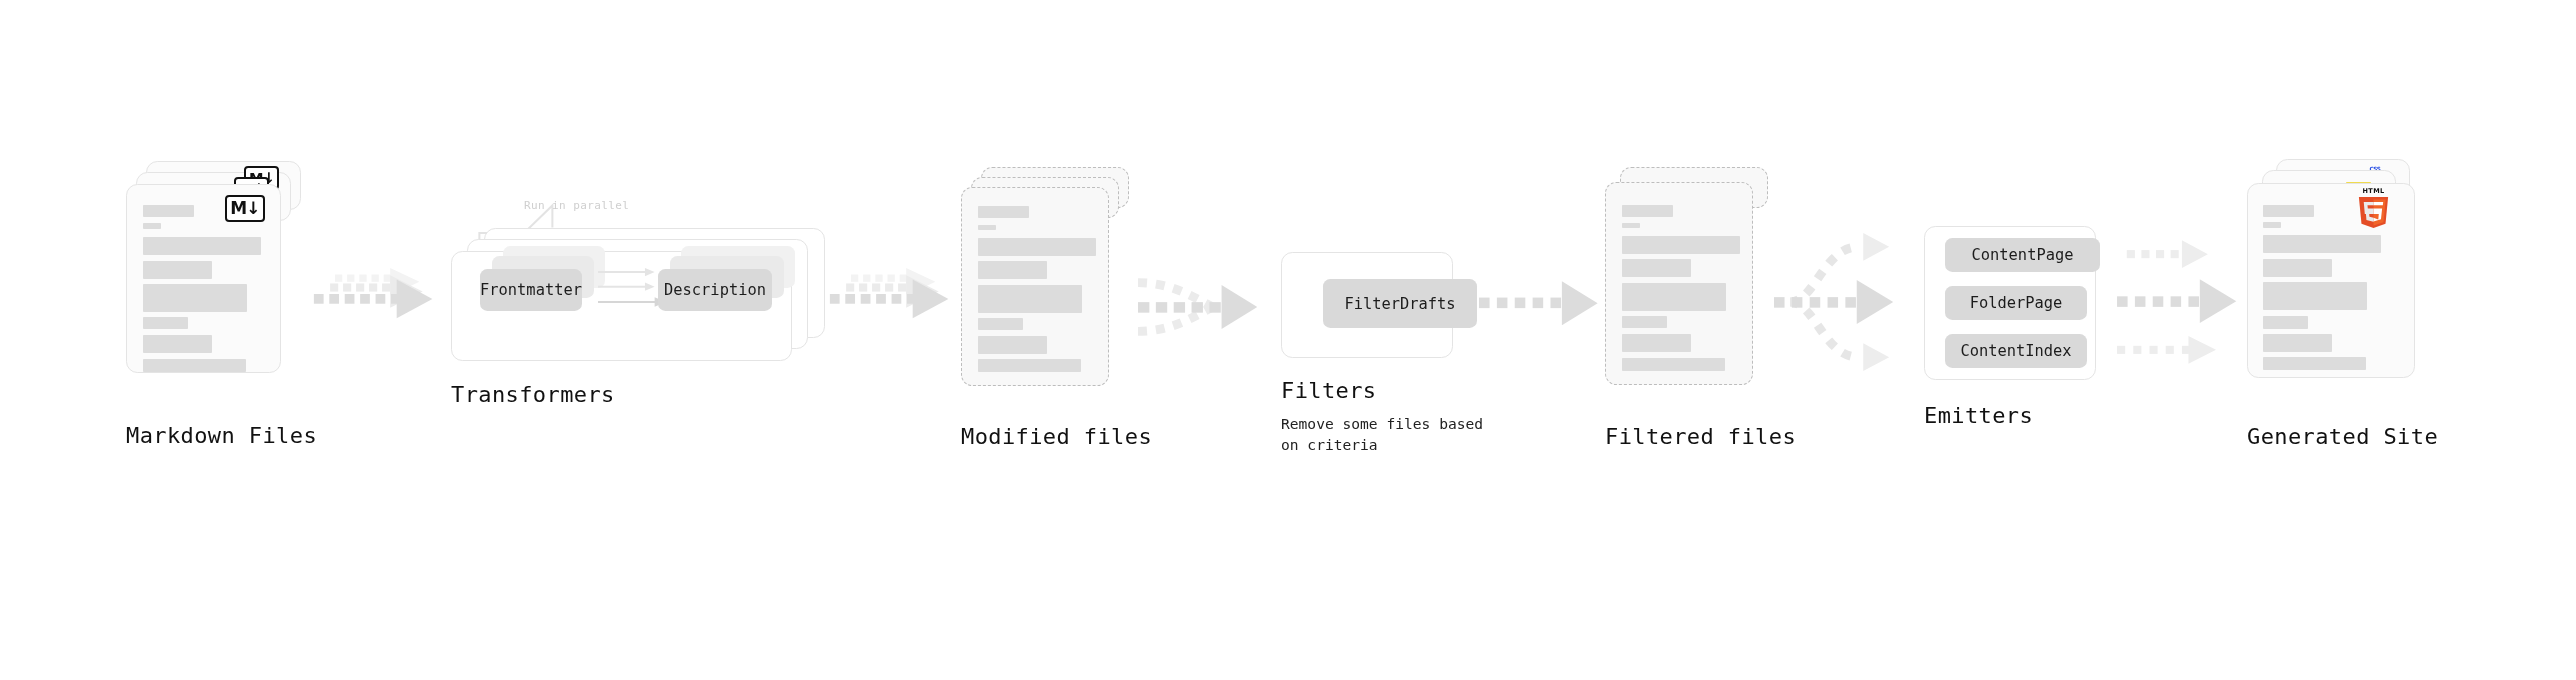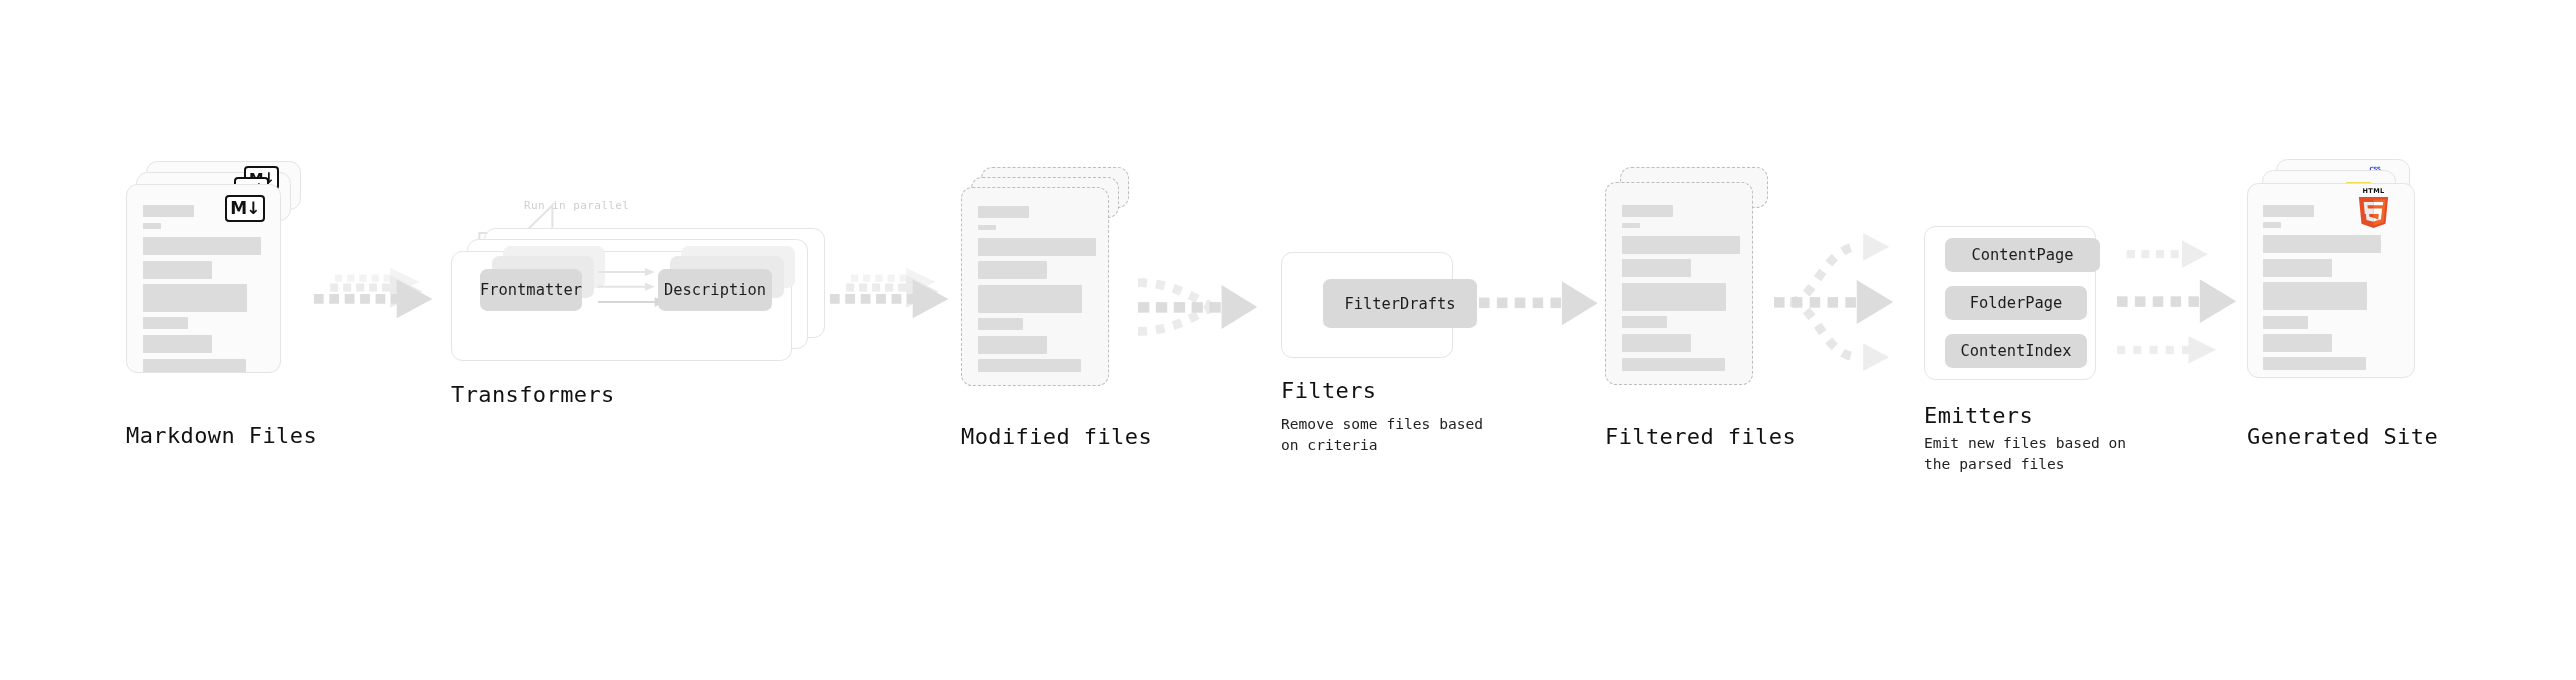--- a/index.html
+++ b/index.html
@@ -327,22 +327,20 @@
     </svg>
   </div>
 
   <div class="pbox" style="left:1924px;top:226px;width:172px;height:154px;">
   </div>
   <div class="pill" style="left:1945px;top:238px;width:155px;height:34px;font-size:15.4px;">ContentPage</div>
   <div class="pill" style="left:1945px;top:286px;width:142px;height:34px;font-size:15.4px;">FolderPage</div>
   <div class="pill" style="left:1945px;top:334px;width:142px;height:34px;font-size:15.4px;">ContentIndex</div>
 
   <div class="title" style="left:1924px;top:397px;margin-top:6px;">Emitters</div>
-  <div class="sub" style="left:1924px;top:432px;">Emit new files based on
-the parsed files</div>
 
   <div class="abs" style="left:2117px;top:229px;width:138px;height:146px;">
     <svg width="138" height="146" viewBox="0 0 170 180">
       <g fill="#ededed">
         <rect x="12" y="26" width="10" height="10"></rect>
           <rect x="30" y="26" width="10" height="10"></rect>
         <rect x="48" y="26" width="10" height="10"></rect>
           <rect x="66" y="26" width="10" height="10"></rect>
         <rect x="84" y="26" width="10" height="10"></rect>
         <polygon points="80,14 112,31 80,48"></polygon>

